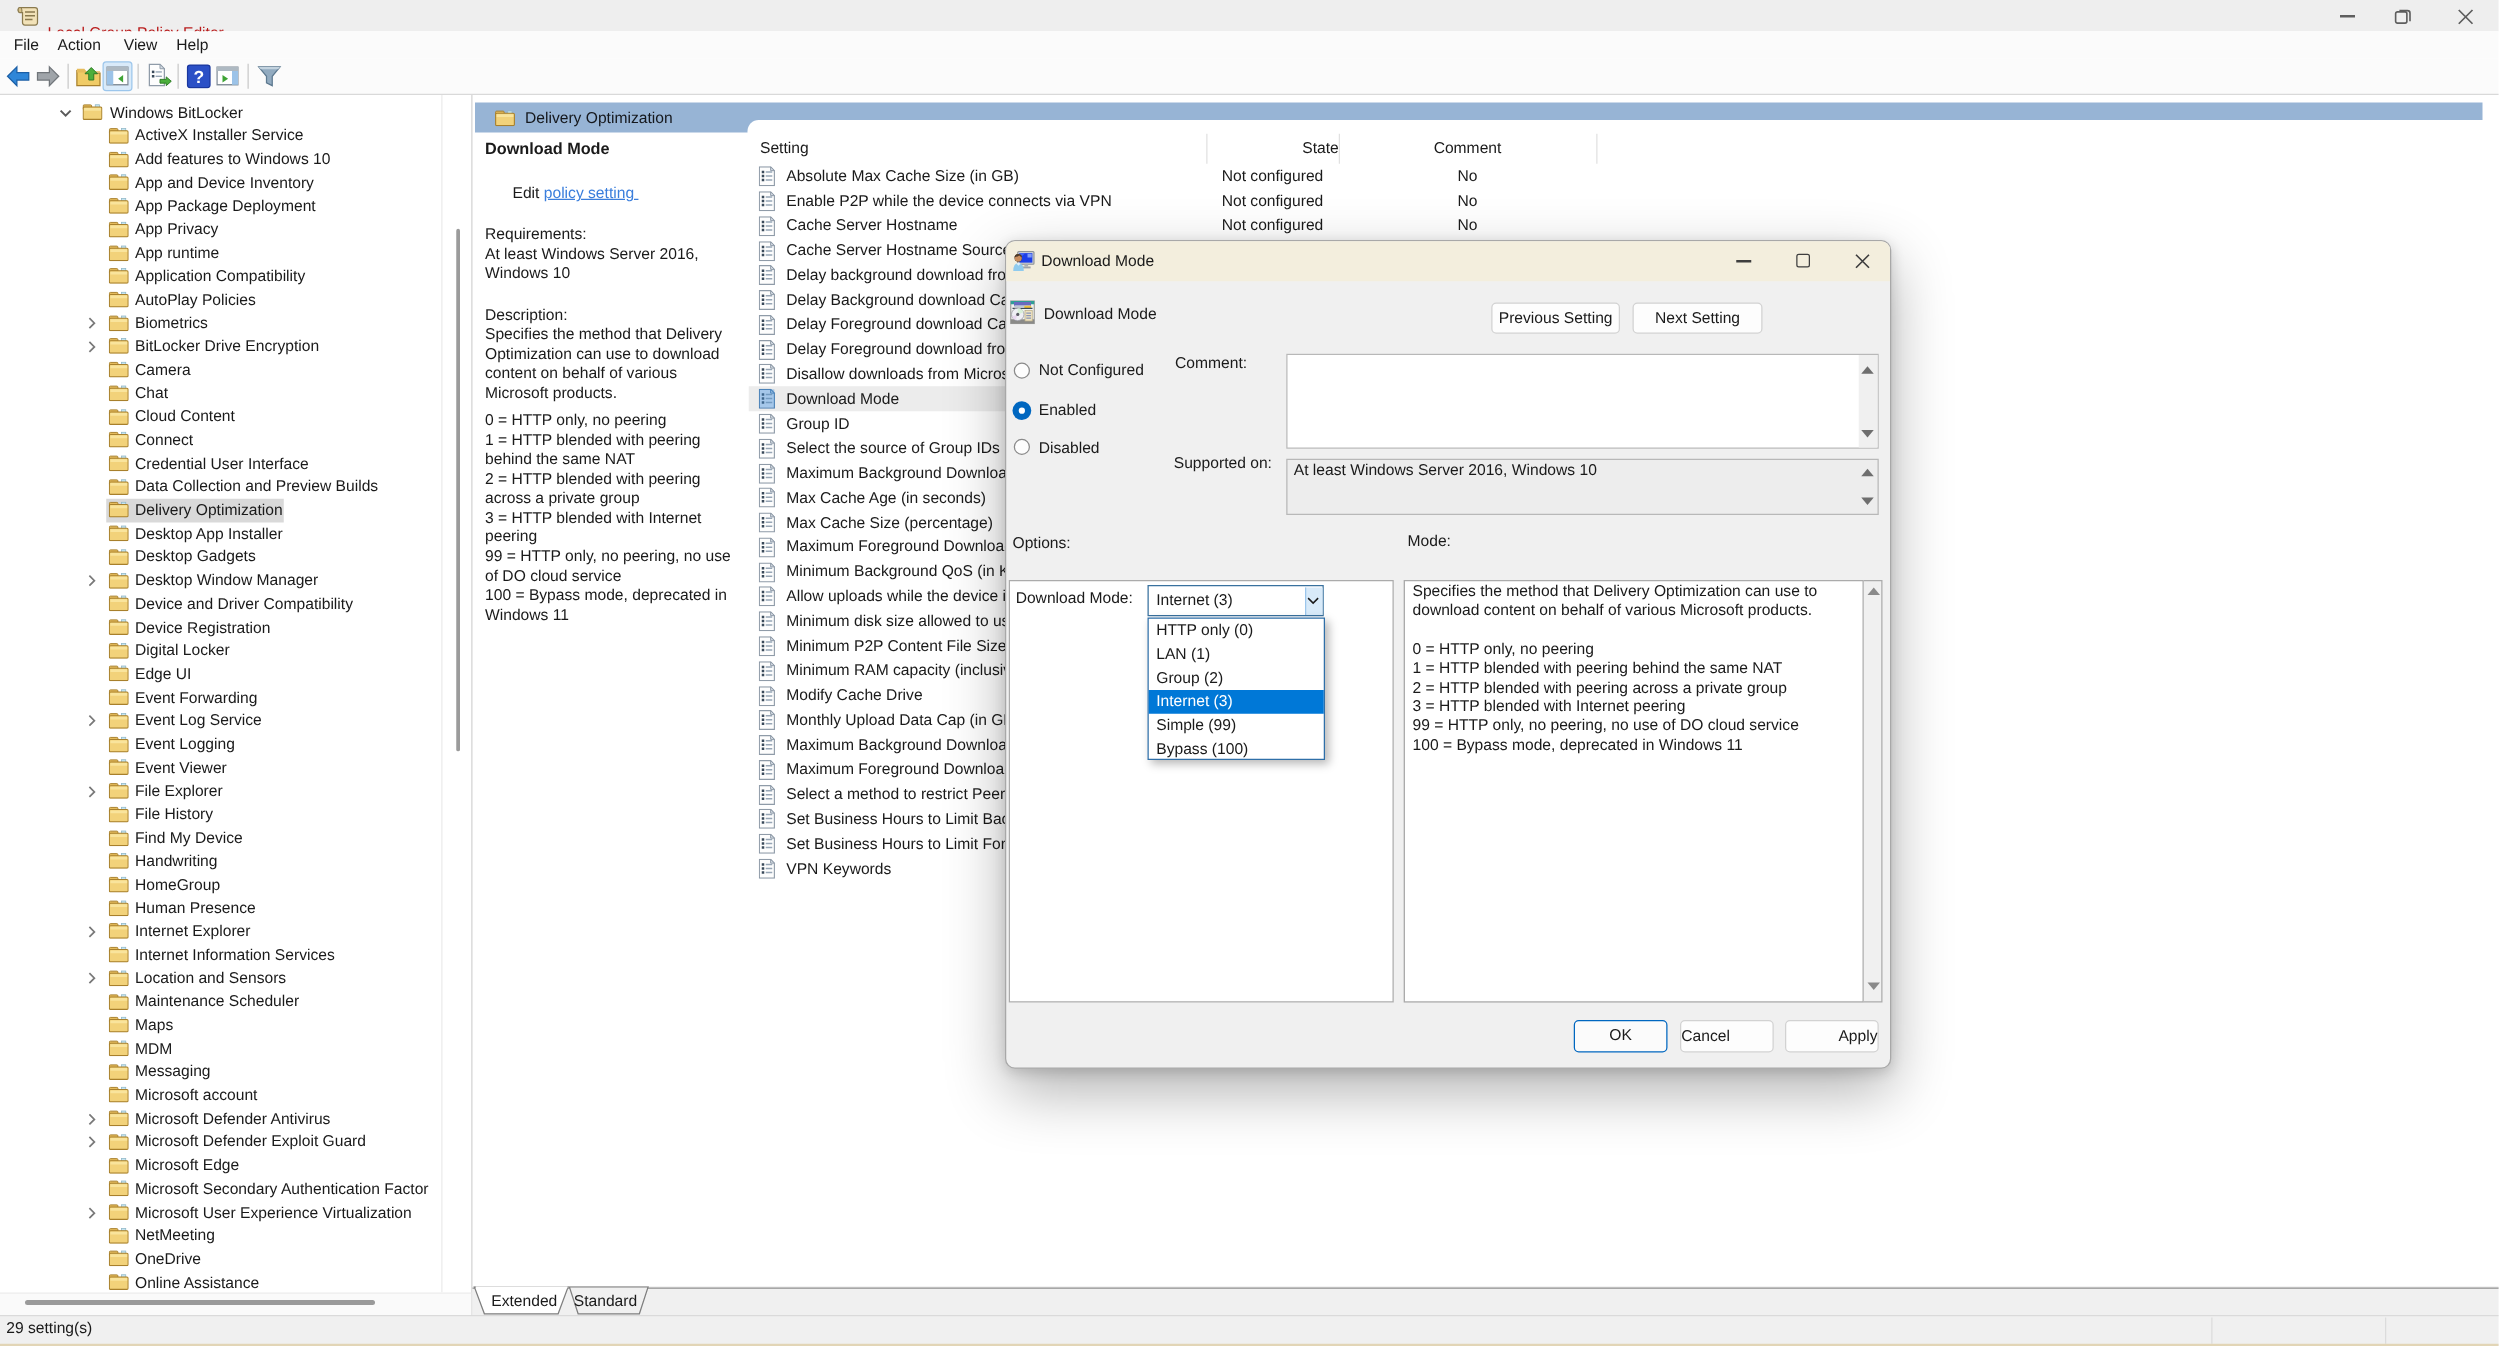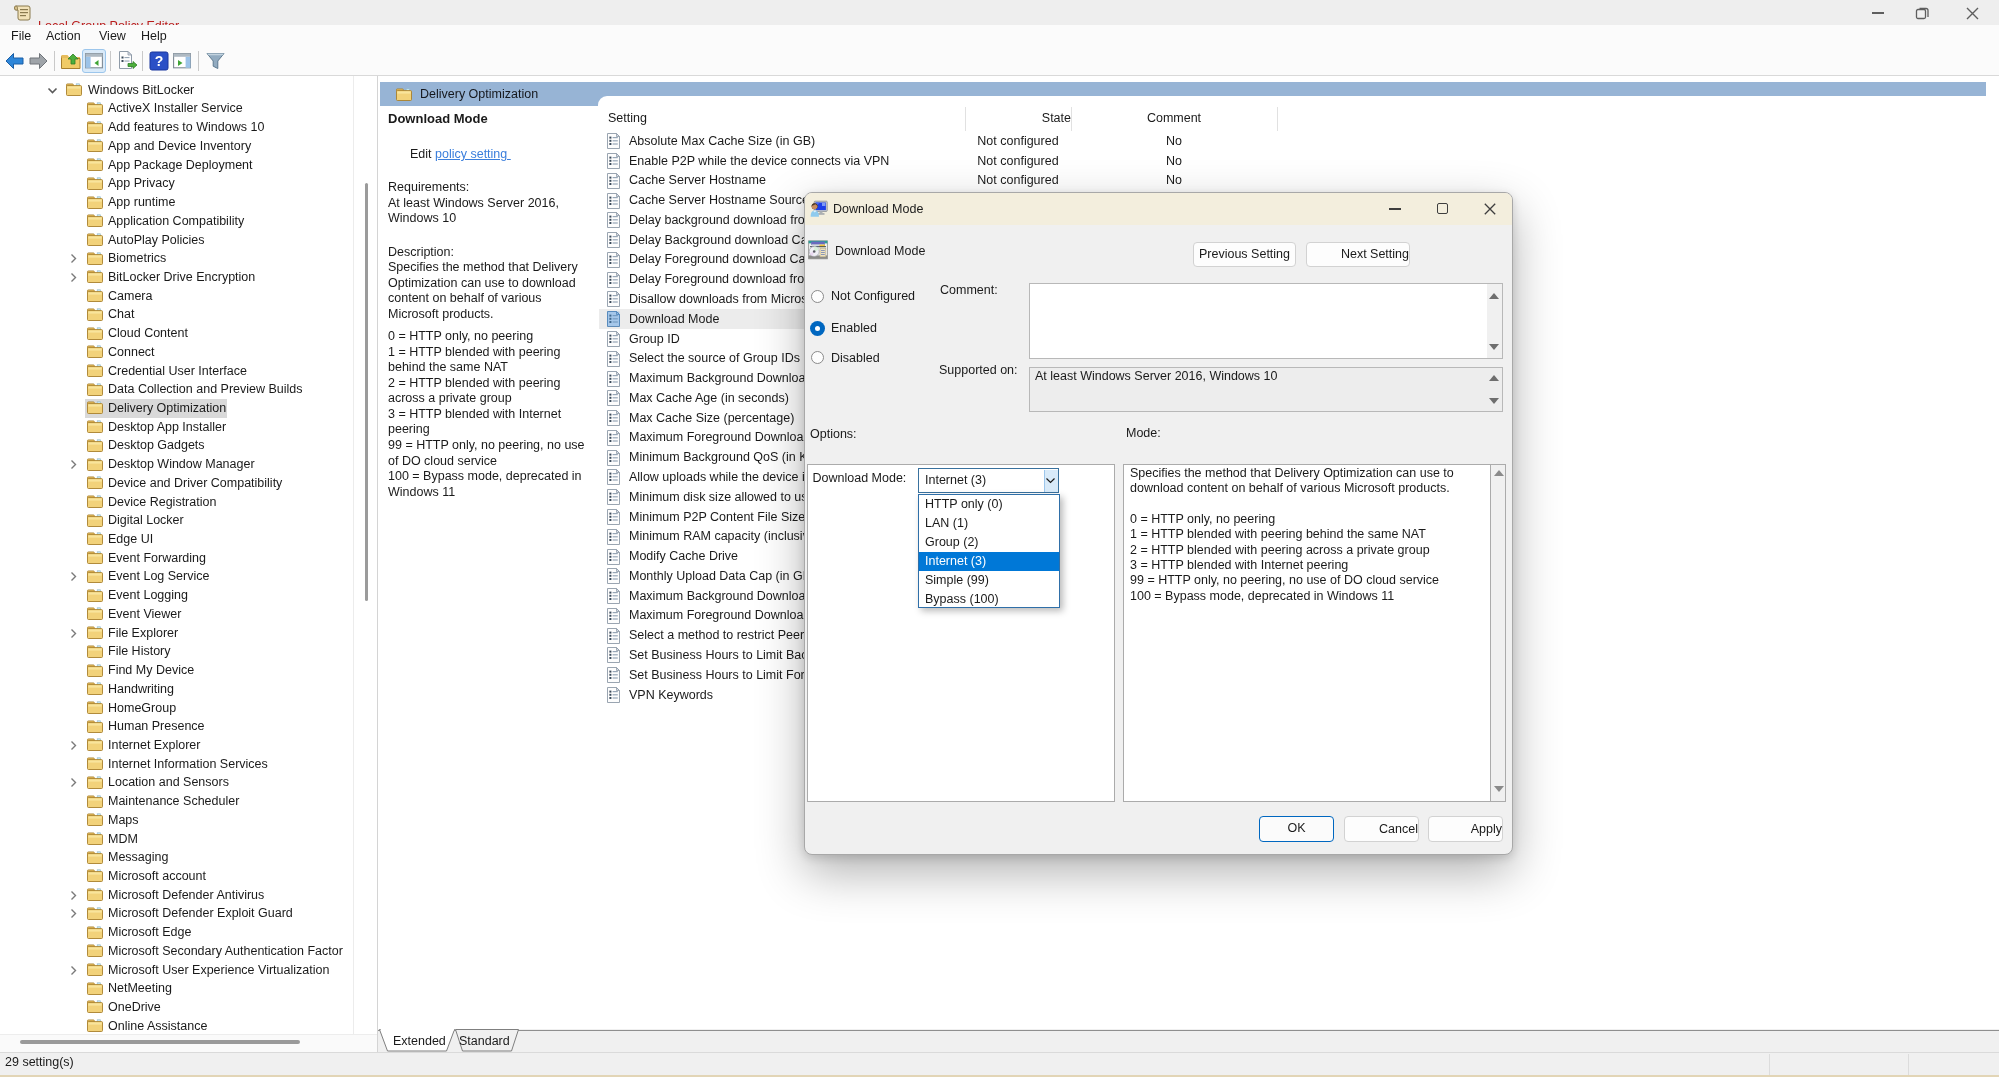--- a/index.html
+++ b/index.html
@@ -866,21 +866,21 @@
 <path d="M6.2 6.5 A5 5 0 0 1 10.9 9.8 L6.2 11.5 Z" fill="#D8F0D8"></path>
 <path d="M1.5 13.2 A5 5 0 0 0 4.5 16 L6.2 11.5 Z" fill="#E8D8F0"></path>
 <circle cx="6.2" cy="11.5" r="1.3" fill="#5A5A64"></circle>
 <rect x="12" y="8.4" width="5.8" height="8.4" fill="#EFE3C0" stroke="#B8AC88" stroke-width="0.6"></rect>
 <rect x="13" y="10" width="3.8" height="1" fill="#8A96B6"></rect>
     <rect x="13" y="12" width="3.8" height="1" fill="#8A96B6"></rect>
     <rect x="13" y="14" width="3.8" height="1" fill="#8A96B6"></rect>
 </svg>
 <div class="t" style="left:835px;top:243.5px">Download Mode</div>
 <div class="abs" style="left:1193px;top:242px;width:103px;height:25px;background:#FDFDFD;border:1px solid #D2D2D2;border-radius:4px;text-align:center;line-height:23px">Previous Setting</div>
-<div class="abs" style="left:1306px;top:242px;width:104px;height:25px;background:#FDFDFD;border:1px solid #D2D2D2;border-radius:4px;text-align:right;line-height:23px">Next Setting</div>
+<div class="abs" style="left:1306px;top:242px;width:104px;height:25px;background:#FDFDFD;border:1px solid #D2D2D2;border-radius:4px;text-align:center;line-height:23px">Next Setting</div>
 <div class="abs" style="left:811px;top:289.5px;width:13px;height:13px;border:1px solid #8A8A8A;border-radius:50%;background:#FDFDFD"></div>
 <div class="t" style="left:831px;top:289px">Not Configured</div>
 <div class="abs" style="left:810px;top:320.5px;width:15px;height:15px;border-radius:50%;background:#0067C0"></div>
 <div class="abs" style="left:815px;top:325.5px;width:5px;height:5px;border-radius:50%;background:#FFF"></div>
 <div class="t" style="left:831px;top:321px">Enabled</div>
 <div class="abs" style="left:811px;top:350.5px;width:13px;height:13px;border:1px solid #8A8A8A;border-radius:50%;background:#FDFDFD"></div>
 <div class="t" style="left:831px;top:350.5px">Disabled</div>
 <div class="t" style="left:940px;top:282.7px">Comment:</div>
 <div class="abs" style="left:1029px;top:283px;width:474px;height:76px;background:#FFF;border:1px solid #B8B8B8"></div>
 <div class="abs" style="left:1486.5px;top:284px;width:15.5px;height:74px;background:#F0F0F0"></div>
@@ -908,13 +908,13 @@
 <div class="abs" style="left:919px;top:551.7px;width:139.5px;height:18.9px;background:#0078D7"></div>
 <div class="t" style="left:925px;top:553.7px;color:#FFF">Internet (3)</div>
 <div class="t" style="left:925px;top:572.6px">Simple (99)</div>
 <div class="t" style="left:925px;top:591.5px">Bypass (100)</div>
 <div class="abs" style="left:1123px;top:464px;width:383px;height:337.5px;background:#F0F0F0;border:1px solid #ABABAB"></div>
 <div class="abs" style="left:1123px;top:464px;width:368px;height:337.5px;background:#FFF;border:1px solid #ABABAB"></div>
 <div class="abs" style="left:1494px;top:470px;width:0;height:0;border-left:5px solid transparent;border-right:5px solid transparent;border-bottom:6px solid #8A8A8A"></div>
 <div class="abs" style="left:1494px;top:786px;width:0;height:0;border-left:5px solid transparent;border-right:5px solid transparent;border-top:6px solid #8A8A8A"></div>
 <div class="t" style="left:1130px;top:465.5px;line-height:15.4px">Specifies the method that Delivery Optimization can use to<br>download content on behalf of various Microsoft products.<br><br>0 = HTTP only, no peering<br>1 = HTTP blended with peering behind the same NAT<br>2 = HTTP blended with peering across a private group<br>3 = HTTP blended with Internet peering<br>99 = HTTP only, no peering, no use of DO cloud service<br>100 = Bypass mode, deprecated in Windows 11</div>
 <div class="abs" style="left:1259px;top:816px;width:75px;height:26px;background:#FBFBFB;border:1.5px solid #0067C0;border-radius:4px;text-align:center;line-height:23px">OK</div>
-<div class="abs" style="left:1344px;top:816px;width:75px;height:26px;background:#FDFDFD;border:1px solid #D2D2D2;border-radius:4px;text-align:right;line-height:24px">Cancel</div>
+<div class="abs" style="left:1344px;top:816px;width:75px;height:26px;background:#FDFDFD;border:1px solid #D2D2D2;border-radius:4px;text-align:left;line-height:24px">Cancel</div>
 <div class="abs" style="left:1428px;top:816px;width:75px;height:26px;background:#FDFDFD;border:1px solid #D2D2D2;border-radius:4px;text-align:right;line-height:24px">Apply</div>
 </body></html>

